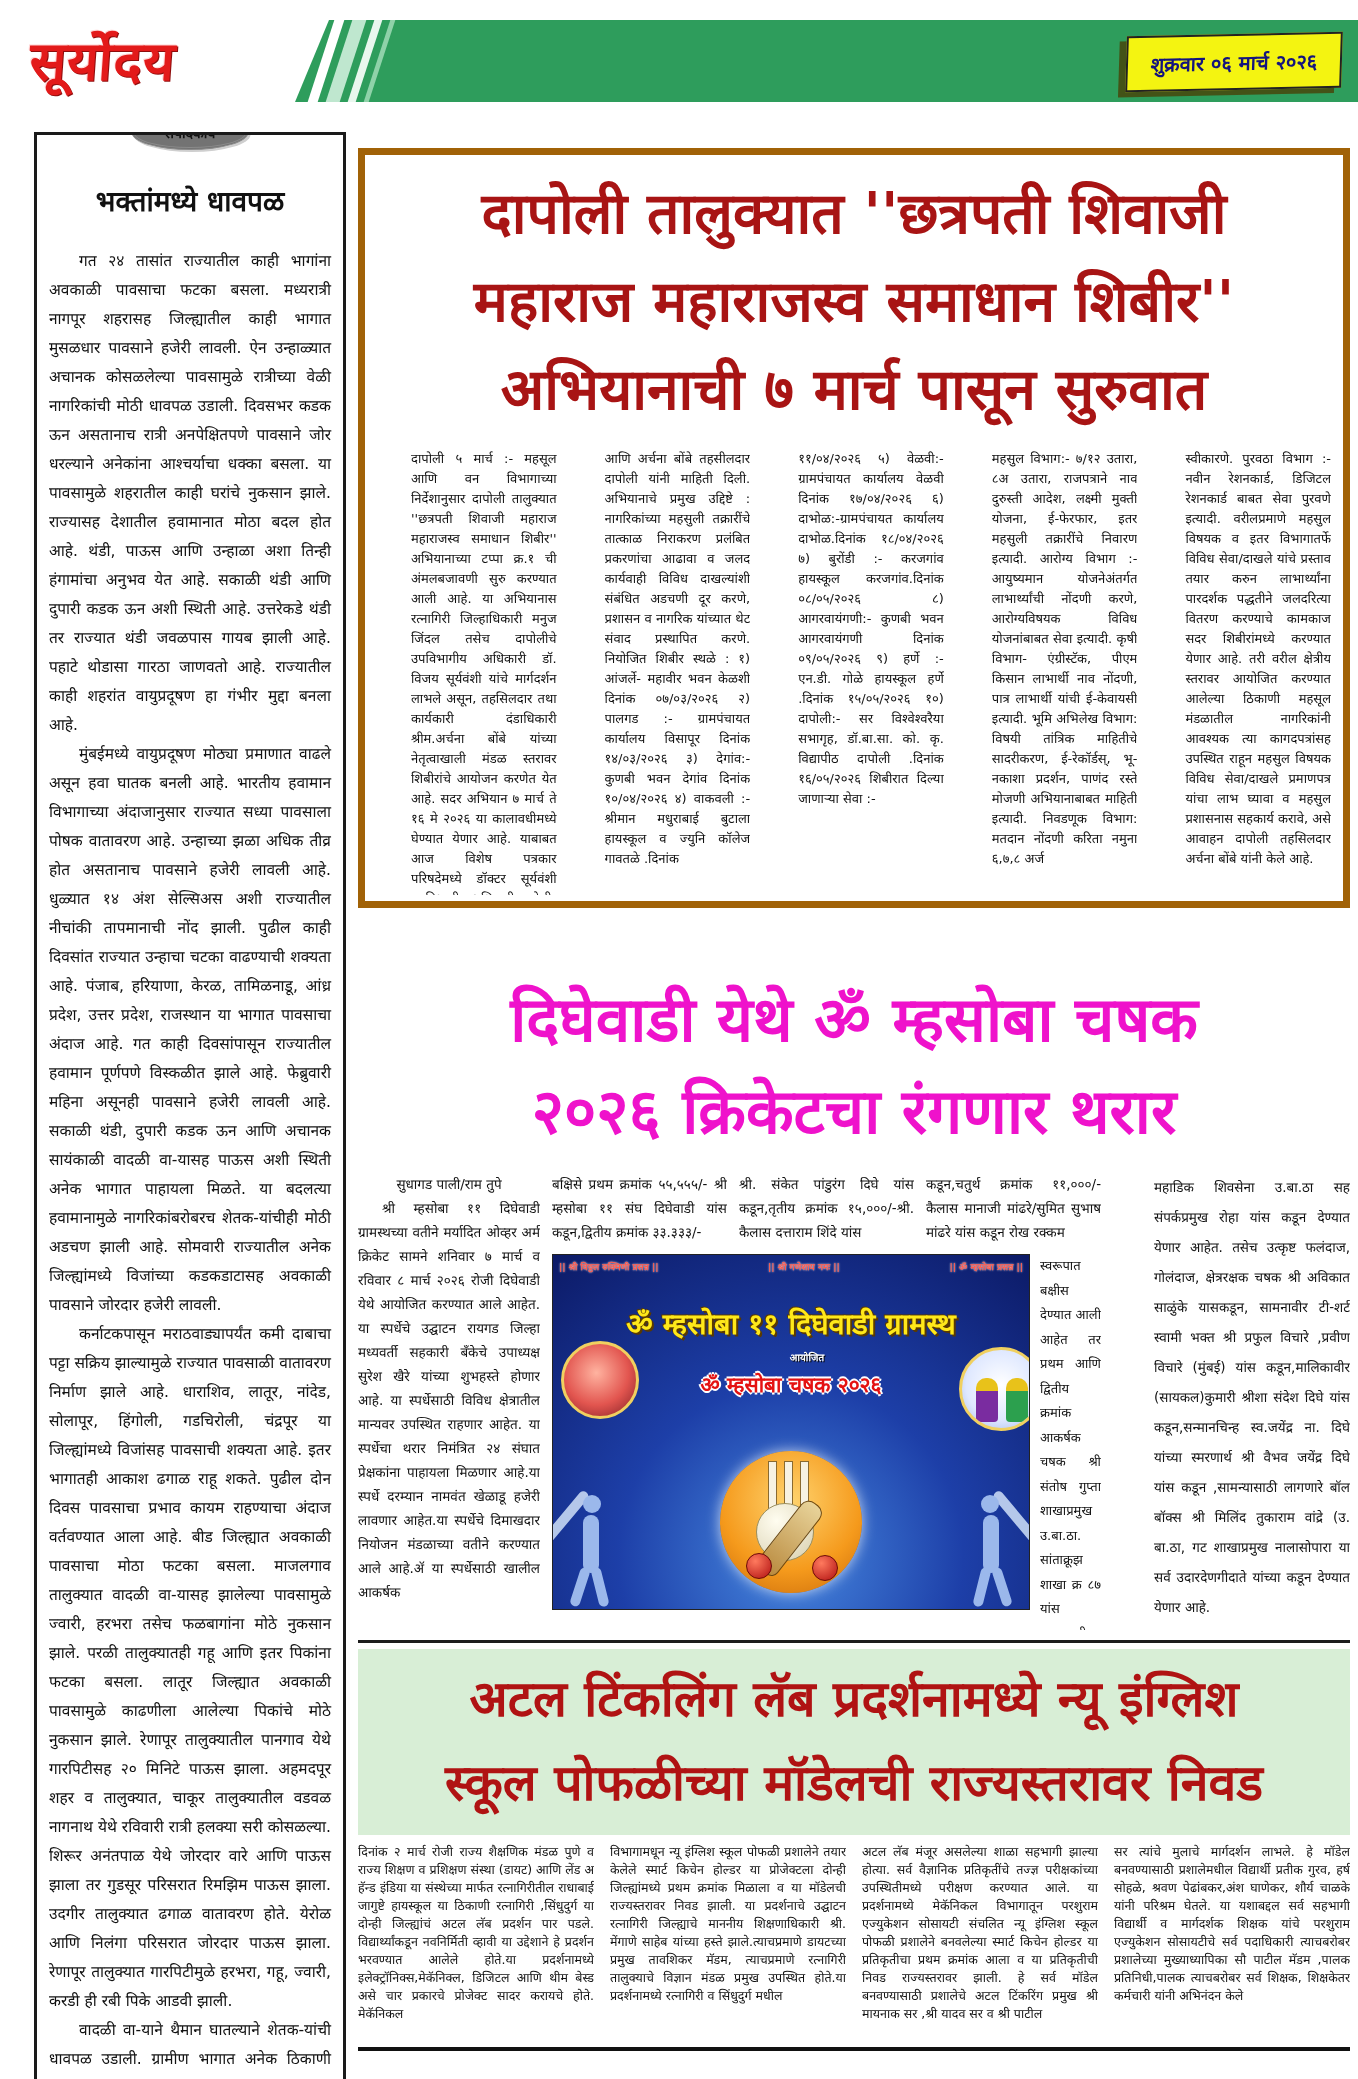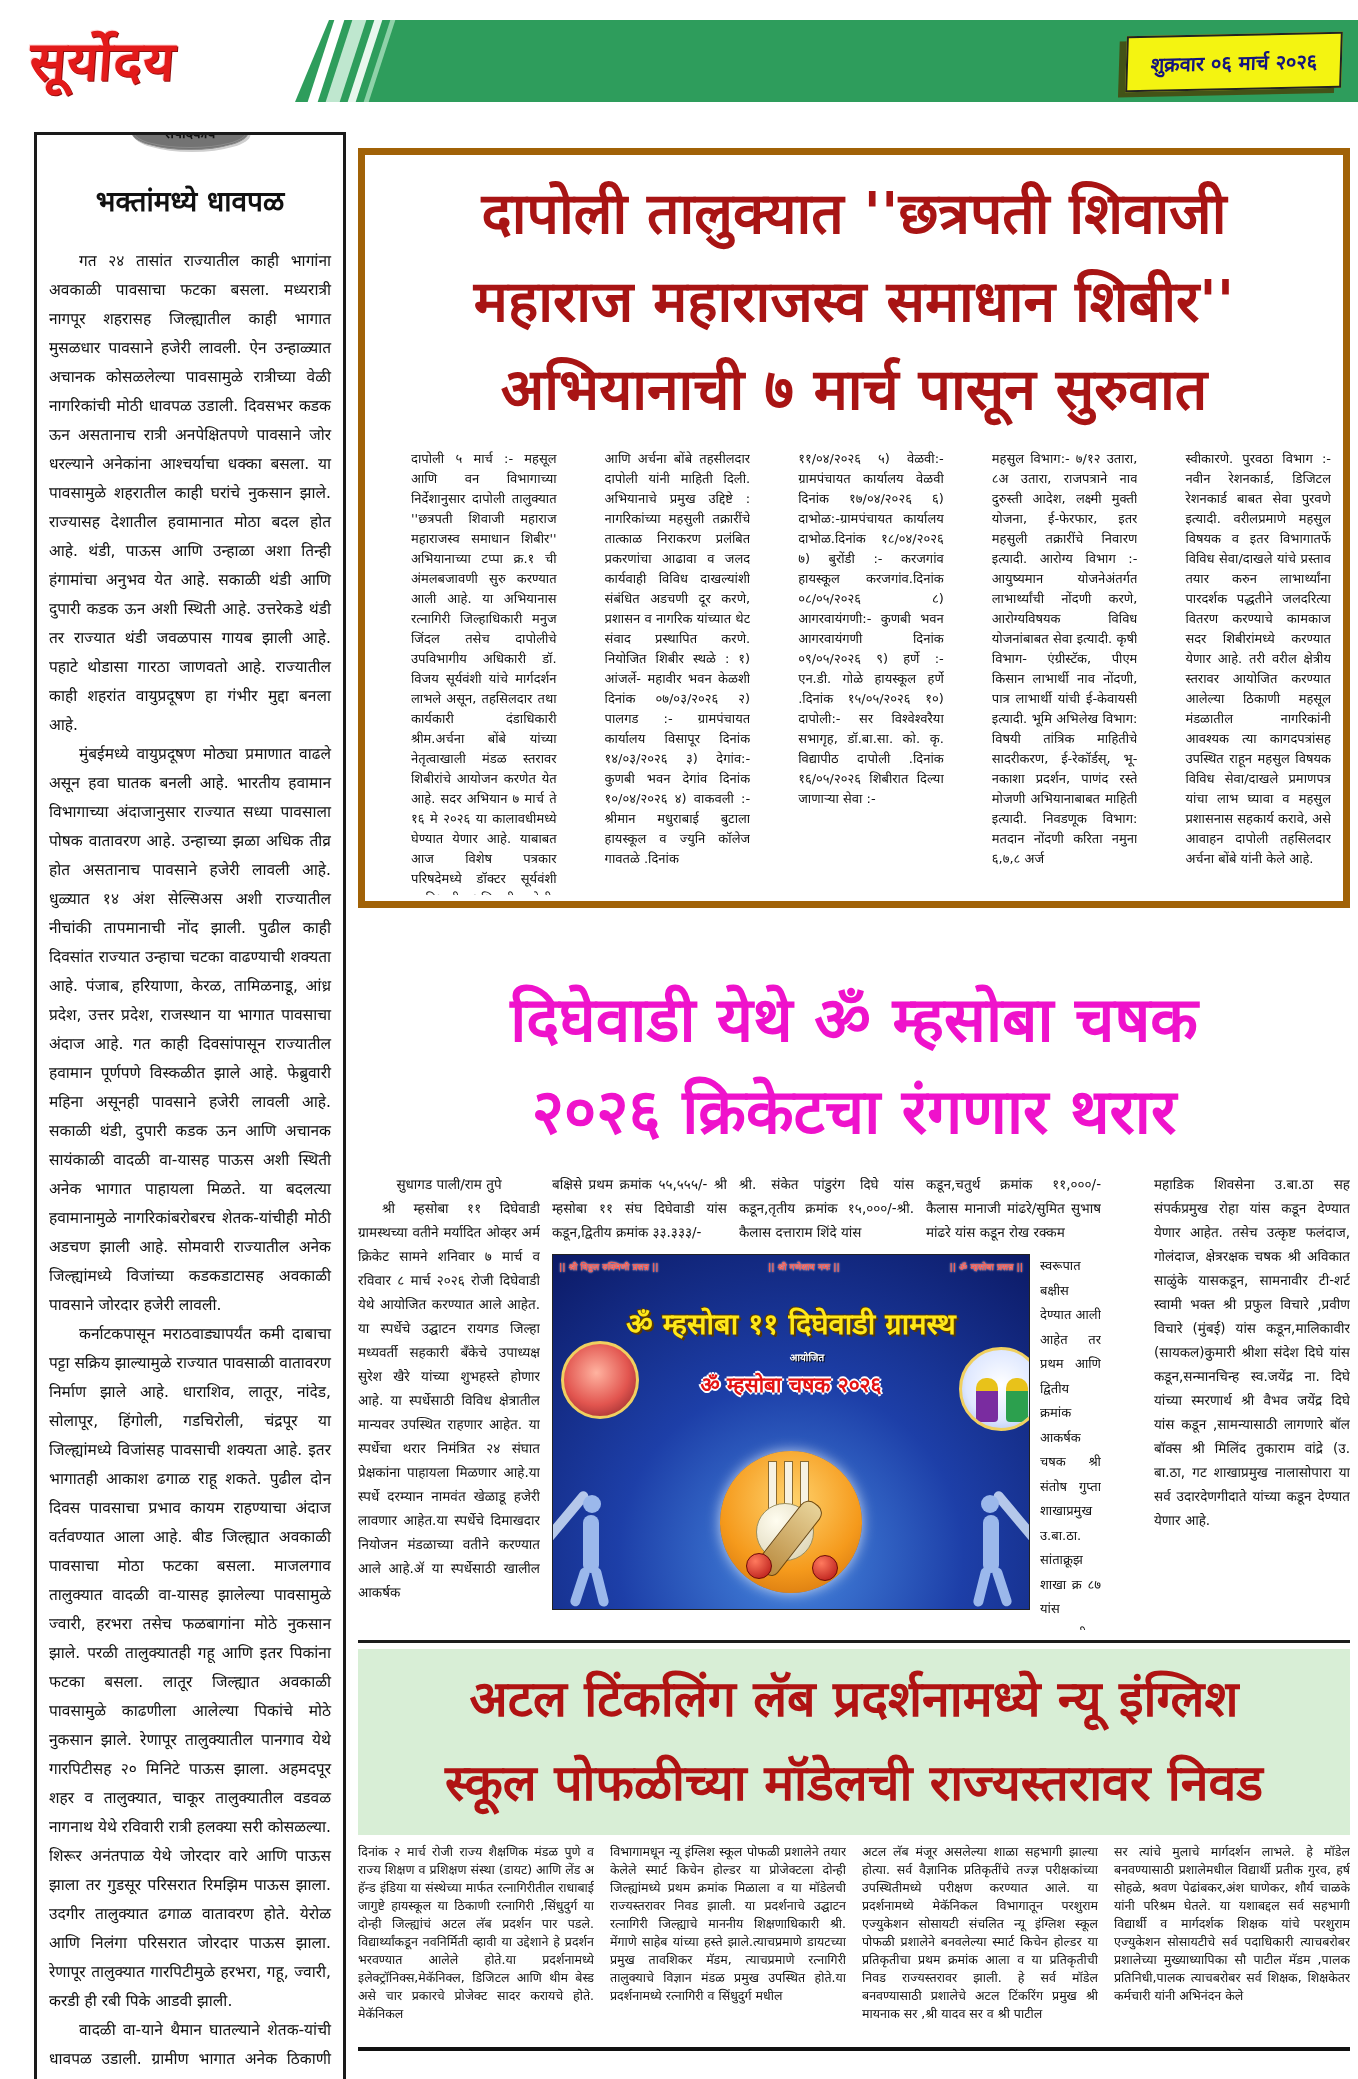--- a/index.html
+++ b/index.html
@@ -55,21 +55,21 @@
 
   
   .cricket { display:flex; gap:12px; margin-top:14px; height:458px; overflow:hidden; }
   .ck-col1 { width:182px; min-width:182px; font-size:13.5px; line-height:24px; text-align:justify; overflow:hidden; }
   .byline { text-align:center; text-indent:0 !important; }
   .ck-center { flex:1; min-width:0; display:flex; flex-direction:column; }
   .ck-toprow { display:flex; gap:12px; height:78px; overflow:hidden; margin-bottom:4px; }
   .ck-topcol { flex:1; font-size:13.5px; line-height:24px; text-align:justify; overflow:hidden; }
   .ck-bottomrow { display:flex; gap:10px; flex:1; min-height:0; }
   .ck-sidecol { flex:1; font-size:13px; line-height:24.5px; text-align:justify; overflow:hidden; }
-  .ck-col5 { width:196px; min-width:196px; font-size:13.5px; line-height:24px; text-align:justify; overflow:hidden;margin-left:41px; }
+  .ck-col5 { width:196px; min-width:196px; font-size:13.5px; line-height:30px; text-align:justify; overflow:hidden;margin-left:41px; }
 
   
   .poster { width:478px; min-width:478px; height:356px; position:relative; overflow:hidden;
             background:radial-gradient(circle at 50% 85%, #4788e0 0%, #1d3fa8 45%, #0c1a66 100%);
             border:1px solid #222; }
   .poster-top { display:flex; justify-content:space-between; padding:5px 6px 0;
                 font-size:9px; font-weight:bold; color:#ff5a4d; text-shadow:0 0 2px #fff; }
   .poster-title { text-align:center; margin-top:30px; font-size:29px; font-weight:bold; color:#ffe81a;
                   text-shadow:2px 2px 0 #5a3a00, -1px -1px 0 #5a3a00; }
   .poster-org { text-align:center; margin-top:8px; font-size:10px; color:#ffffff; font-weight:bold;

